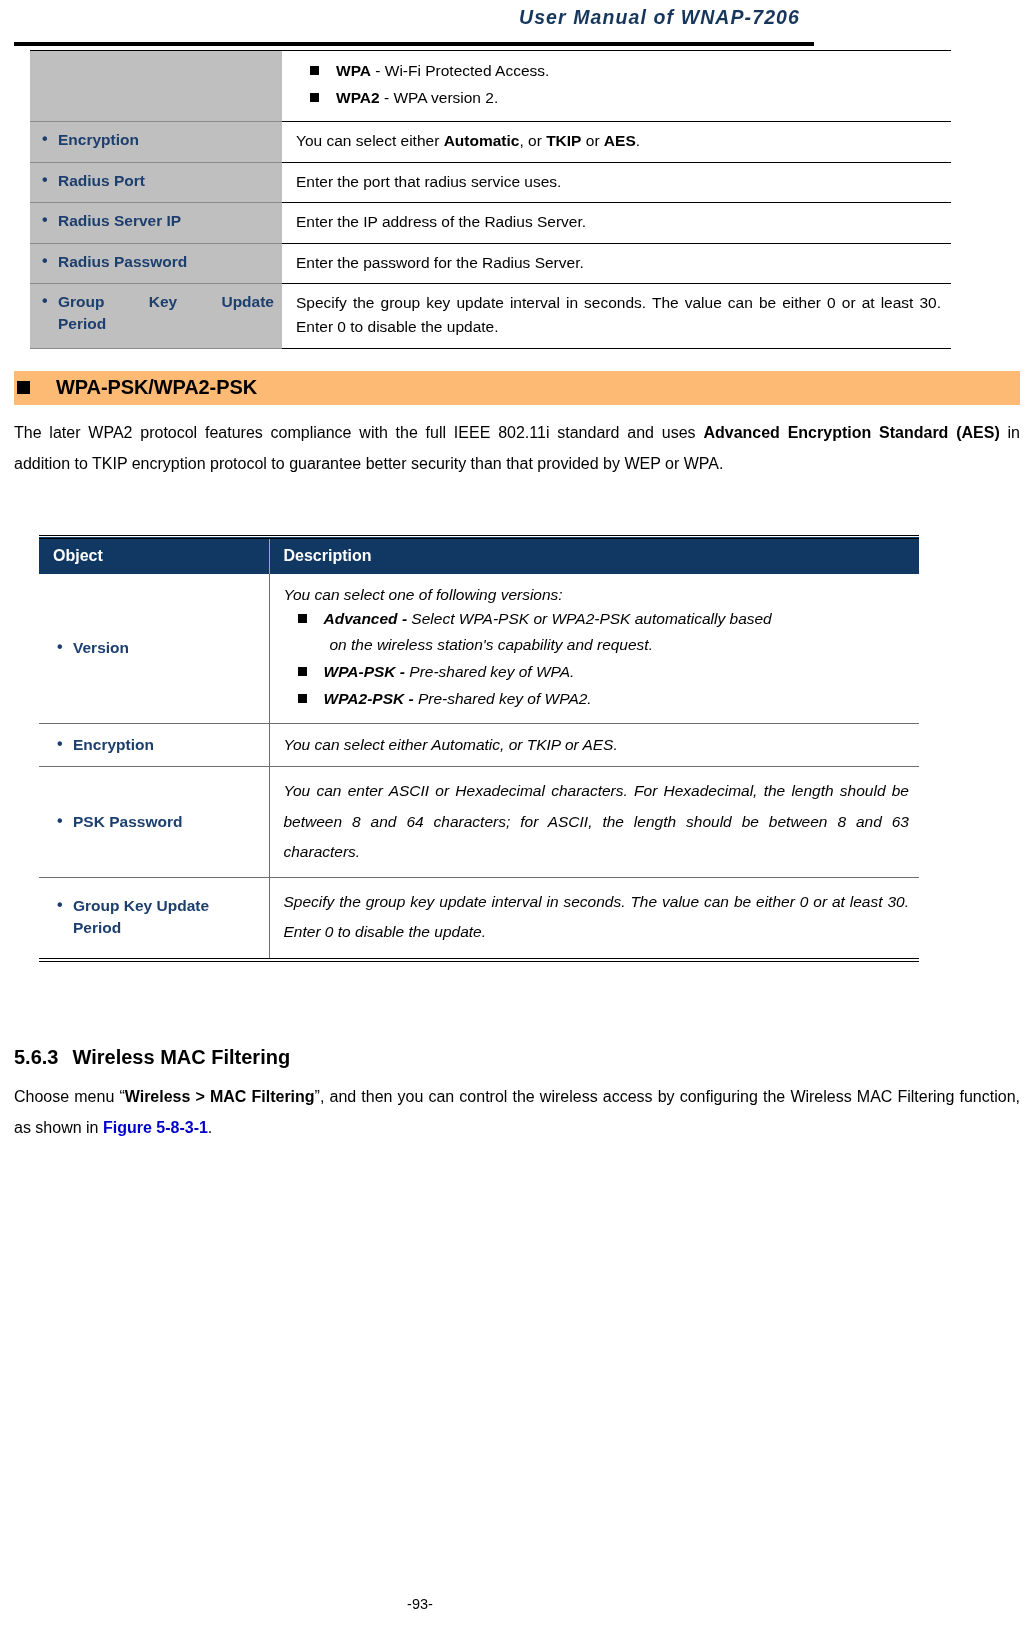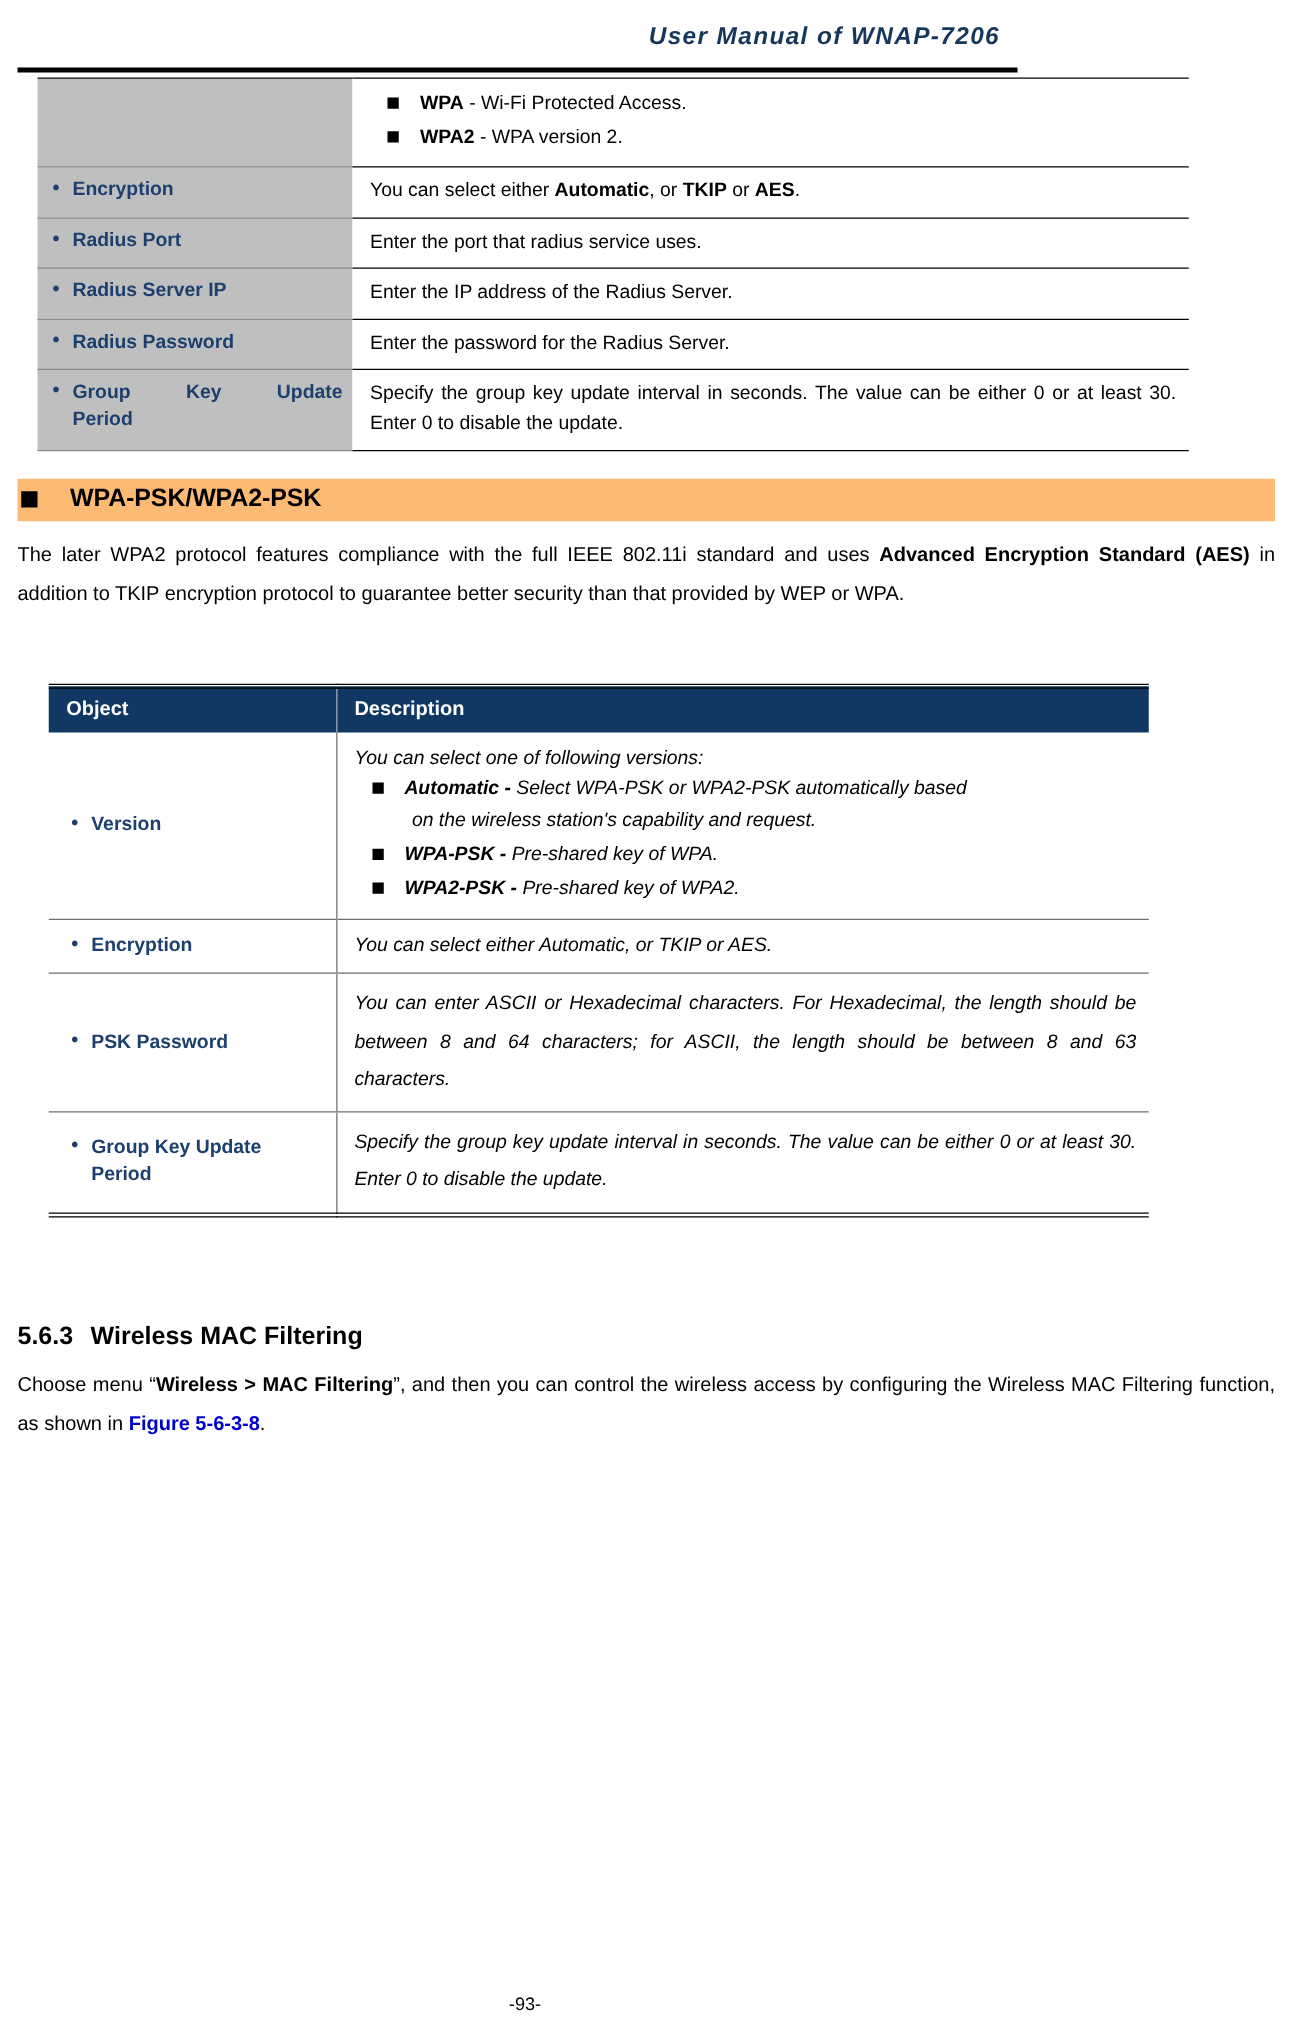--- a/index.html
+++ b/index.html
@@ -14,21 +14,21 @@
     font-family: "Liberation Sans", sans-serif;
     color: #000000;
     overflow: hidden;
   }
 
   .page {
     position: relative;
     width: 828px;
     height: 1632px;
     box-sizing: border-box;
-    padding: 16px 14px;
+    padding: 4px 14px;
   }
 
   
   .doc-header {
     height: 46px;
     position: relative;
   }
   .doc-header-title {
     position: absolute;
     right: 14px;
@@ -326,21 +326,21 @@
         </tr>
       </thead>
       <tbody>
         <tr>
           <td class="cell-mid">
             <span class="obj-label">Version</span>
           </td>
           <td class="desccell">
             <div class="desc-text">You can select one of following versions:</div>
             <ul class="sq-list">
-              <li><span class="nb">Automatic -</span><span> Select WPA-PSK or WPA2-PSK automatically based</span><span class="wrap2">on the wireless station's capability and request.</span></li>
+              <li><span class="nb">Advanced -</span><span> Select WPA-PSK or WPA2-PSK automatically based</span><span class="wrap2">on the wireless station's capability and request.</span></li>
               <li><span class="nb">WPA-PSK -</span><span> Pre-shared key of WPA.</span></li>
               <li><span class="nb">WPA2-PSK -</span><span> Pre-shared key of WPA2.</span></li>
             </ul>
           </td>
         </tr>
 
         <tr>
           <td class="cell-mid">
             <span class="obj-label">Encryption</span>
           </td>
@@ -367,17 +367,17 @@
           </td>
         </tr>
       </tbody>
     </table>
   </div>
 
   <div class="h3">
     <span class="num">5.6.3</span><span>Wireless MAC Filtering</span>
   </div>
 
-  <div class="para">Choose menu “<b>Wireless &gt; MAC Filtering</b>”, and then you can control the wireless access by configuring the Wireless MAC Filtering function, as shown in <span class="lnk">Figure 5-6-3-8</span>.</div>
+  <div class="para">Choose menu “<b>Wireless &gt; MAC Filtering</b>”, and then you can control the wireless access by configuring the Wireless MAC Filtering function, as shown in <span class="lnk">Figure 5-8-3-1</span>.</div>
 
   <div class="footer">-93-</div>
 
 </div>
 
 </body></html>

